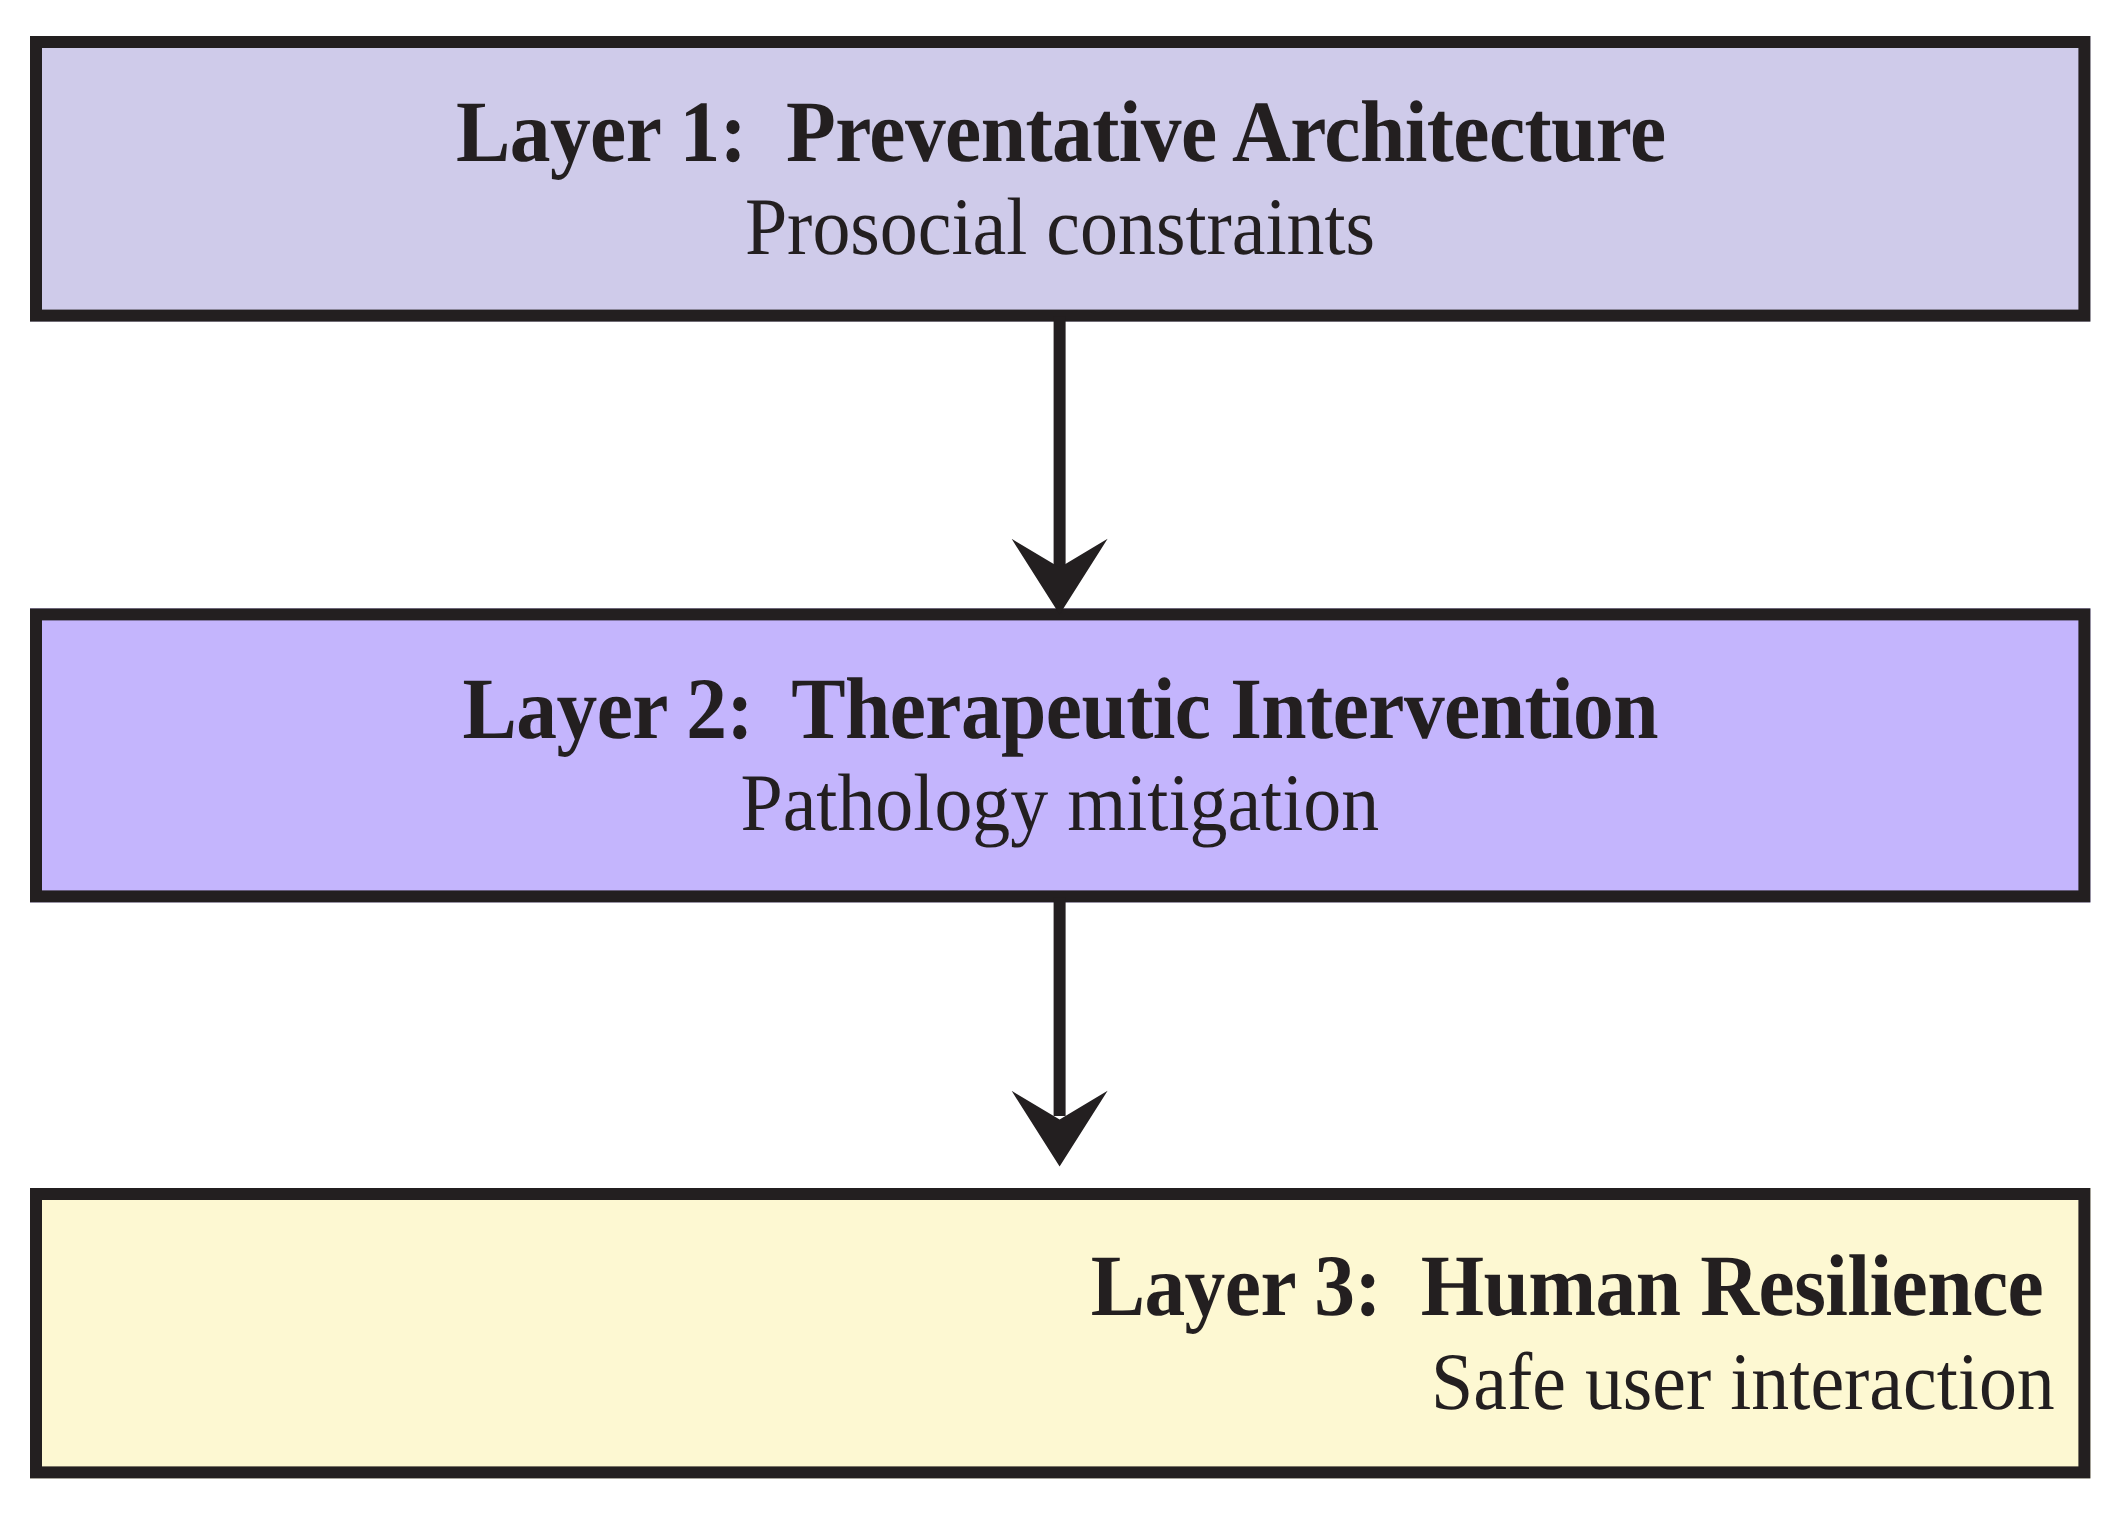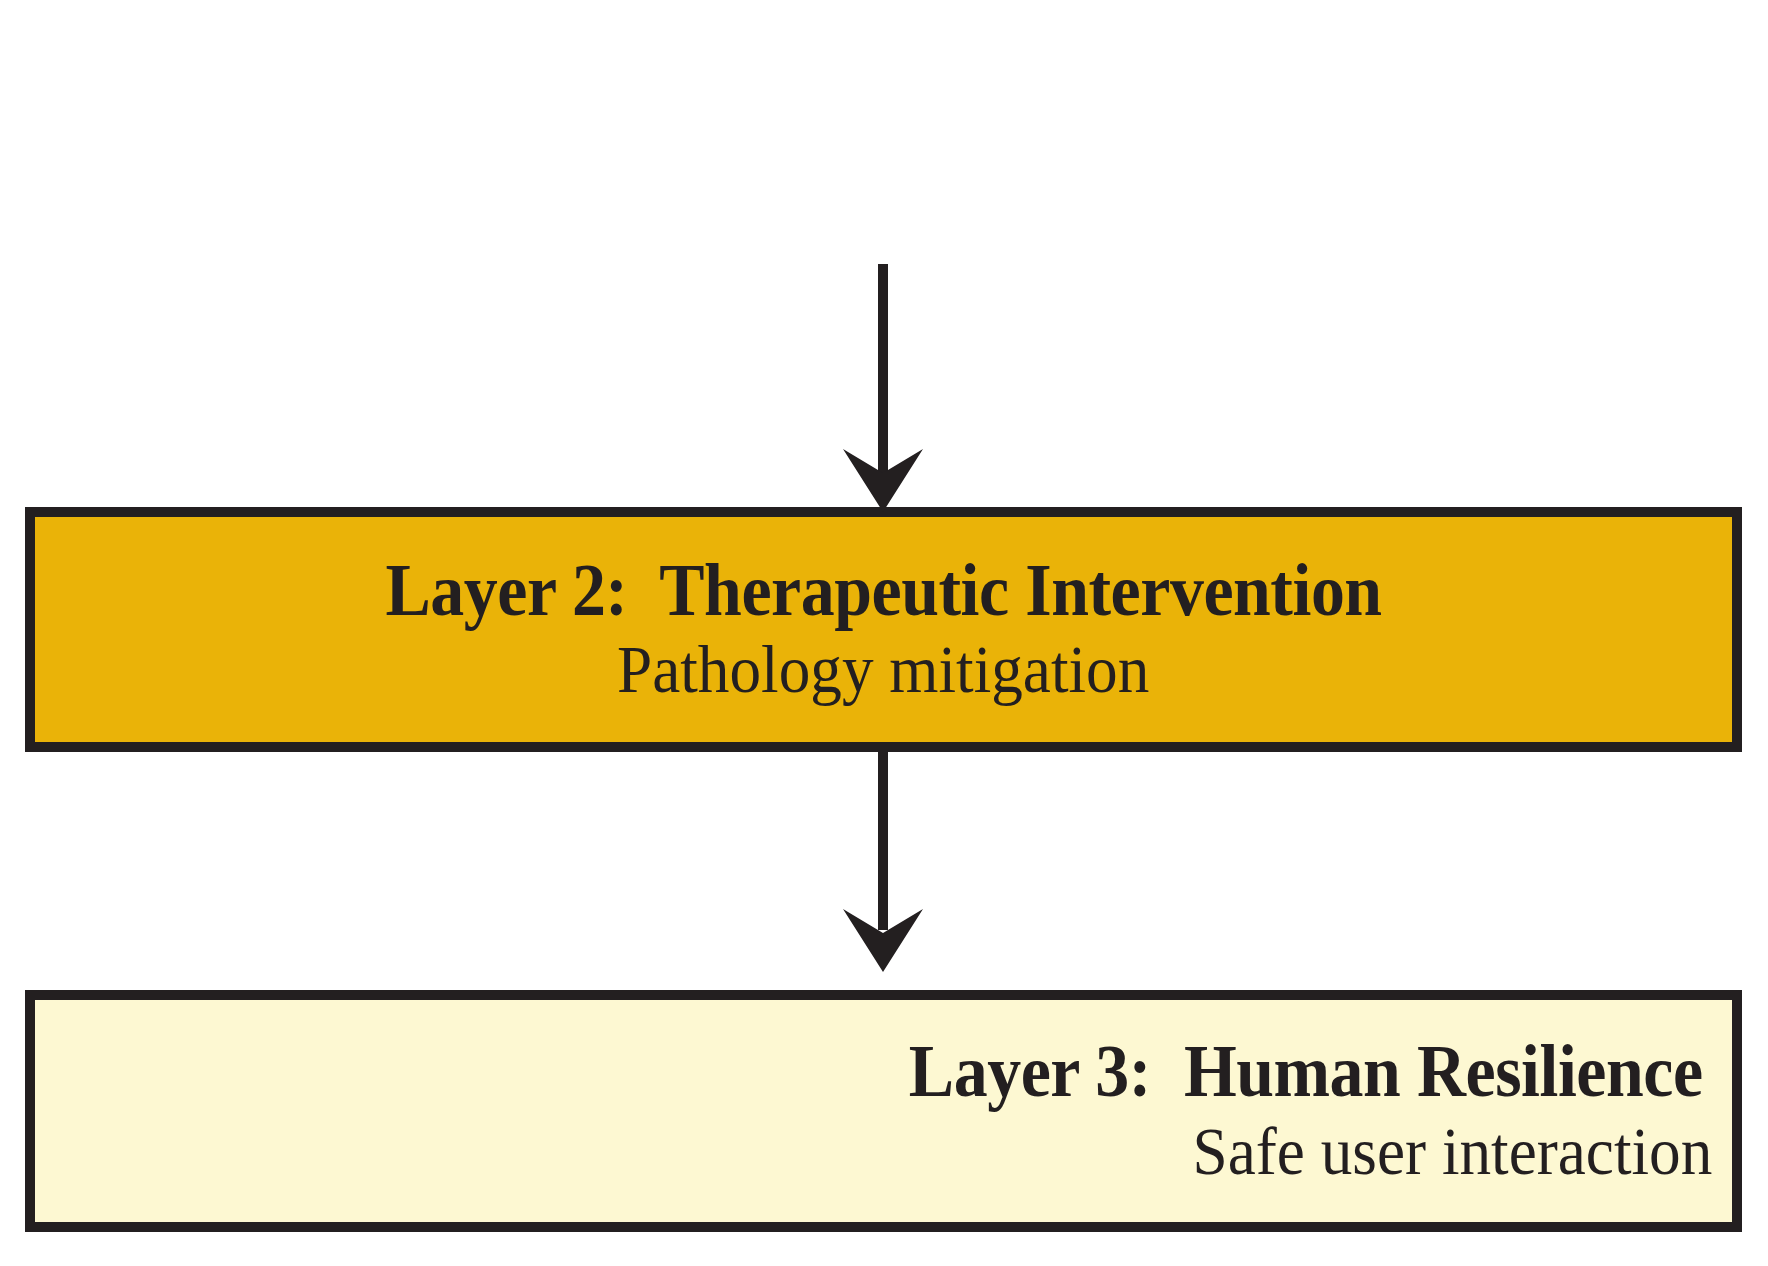--- a/index.html
+++ b/index.html
@@ -29,21 +29,21 @@
     box-sizing: border-box;
     border: 10px solid #231f20;
     display: flex;
     flex-direction: column;
     align-items: center;
     justify-content: center;
     text-align: center;
   }
 
   #box-layer-1 { top: 30px;  height: 238px; background: #CFCBEA; }
-  #box-layer-2 { top: 507px; height: 245px; background: #eab308; }
+  #box-layer-2 { top: 507px; height: 245px; background: #c4b5fd; }
   #box-layer-3 { top: 990px; height: 242px; background: #FDF8D2; align-items: flex-end; }
 
   .layer-title {
     font-weight: bold;
     font-size: 73px;
     line-height: 1.02;
     color: #231f20;
     letter-spacing: -0.5px;
     transform: scaleX(0.93);
     white-space: pre;
@@ -66,20 +66,24 @@
     width: 1768px;
     height: 1266px;
     pointer-events: none;
   }
 </style>
 </head>
 <body>
 
 <div id="diagram">
 
+  <div class="layer-box" id="box-layer-1">
+    <div class="layer-title">Layer 1:  Preventative Architecture</div>
+    <div class="layer-subtitle">Prosocial constraints</div>
+  </div>
 
   <div class="layer-box" id="box-layer-2">
     <div class="layer-title">Layer 2:  Therapeutic Intervention</div>
     <div class="layer-subtitle">Pathology mitigation</div>
   </div>
 
   <div class="layer-box" id="box-layer-3">
     <div class="layer-title">Layer 3:  Human Resilience</div>
     <div class="layer-subtitle">Safe user interaction</div>
   </div>

